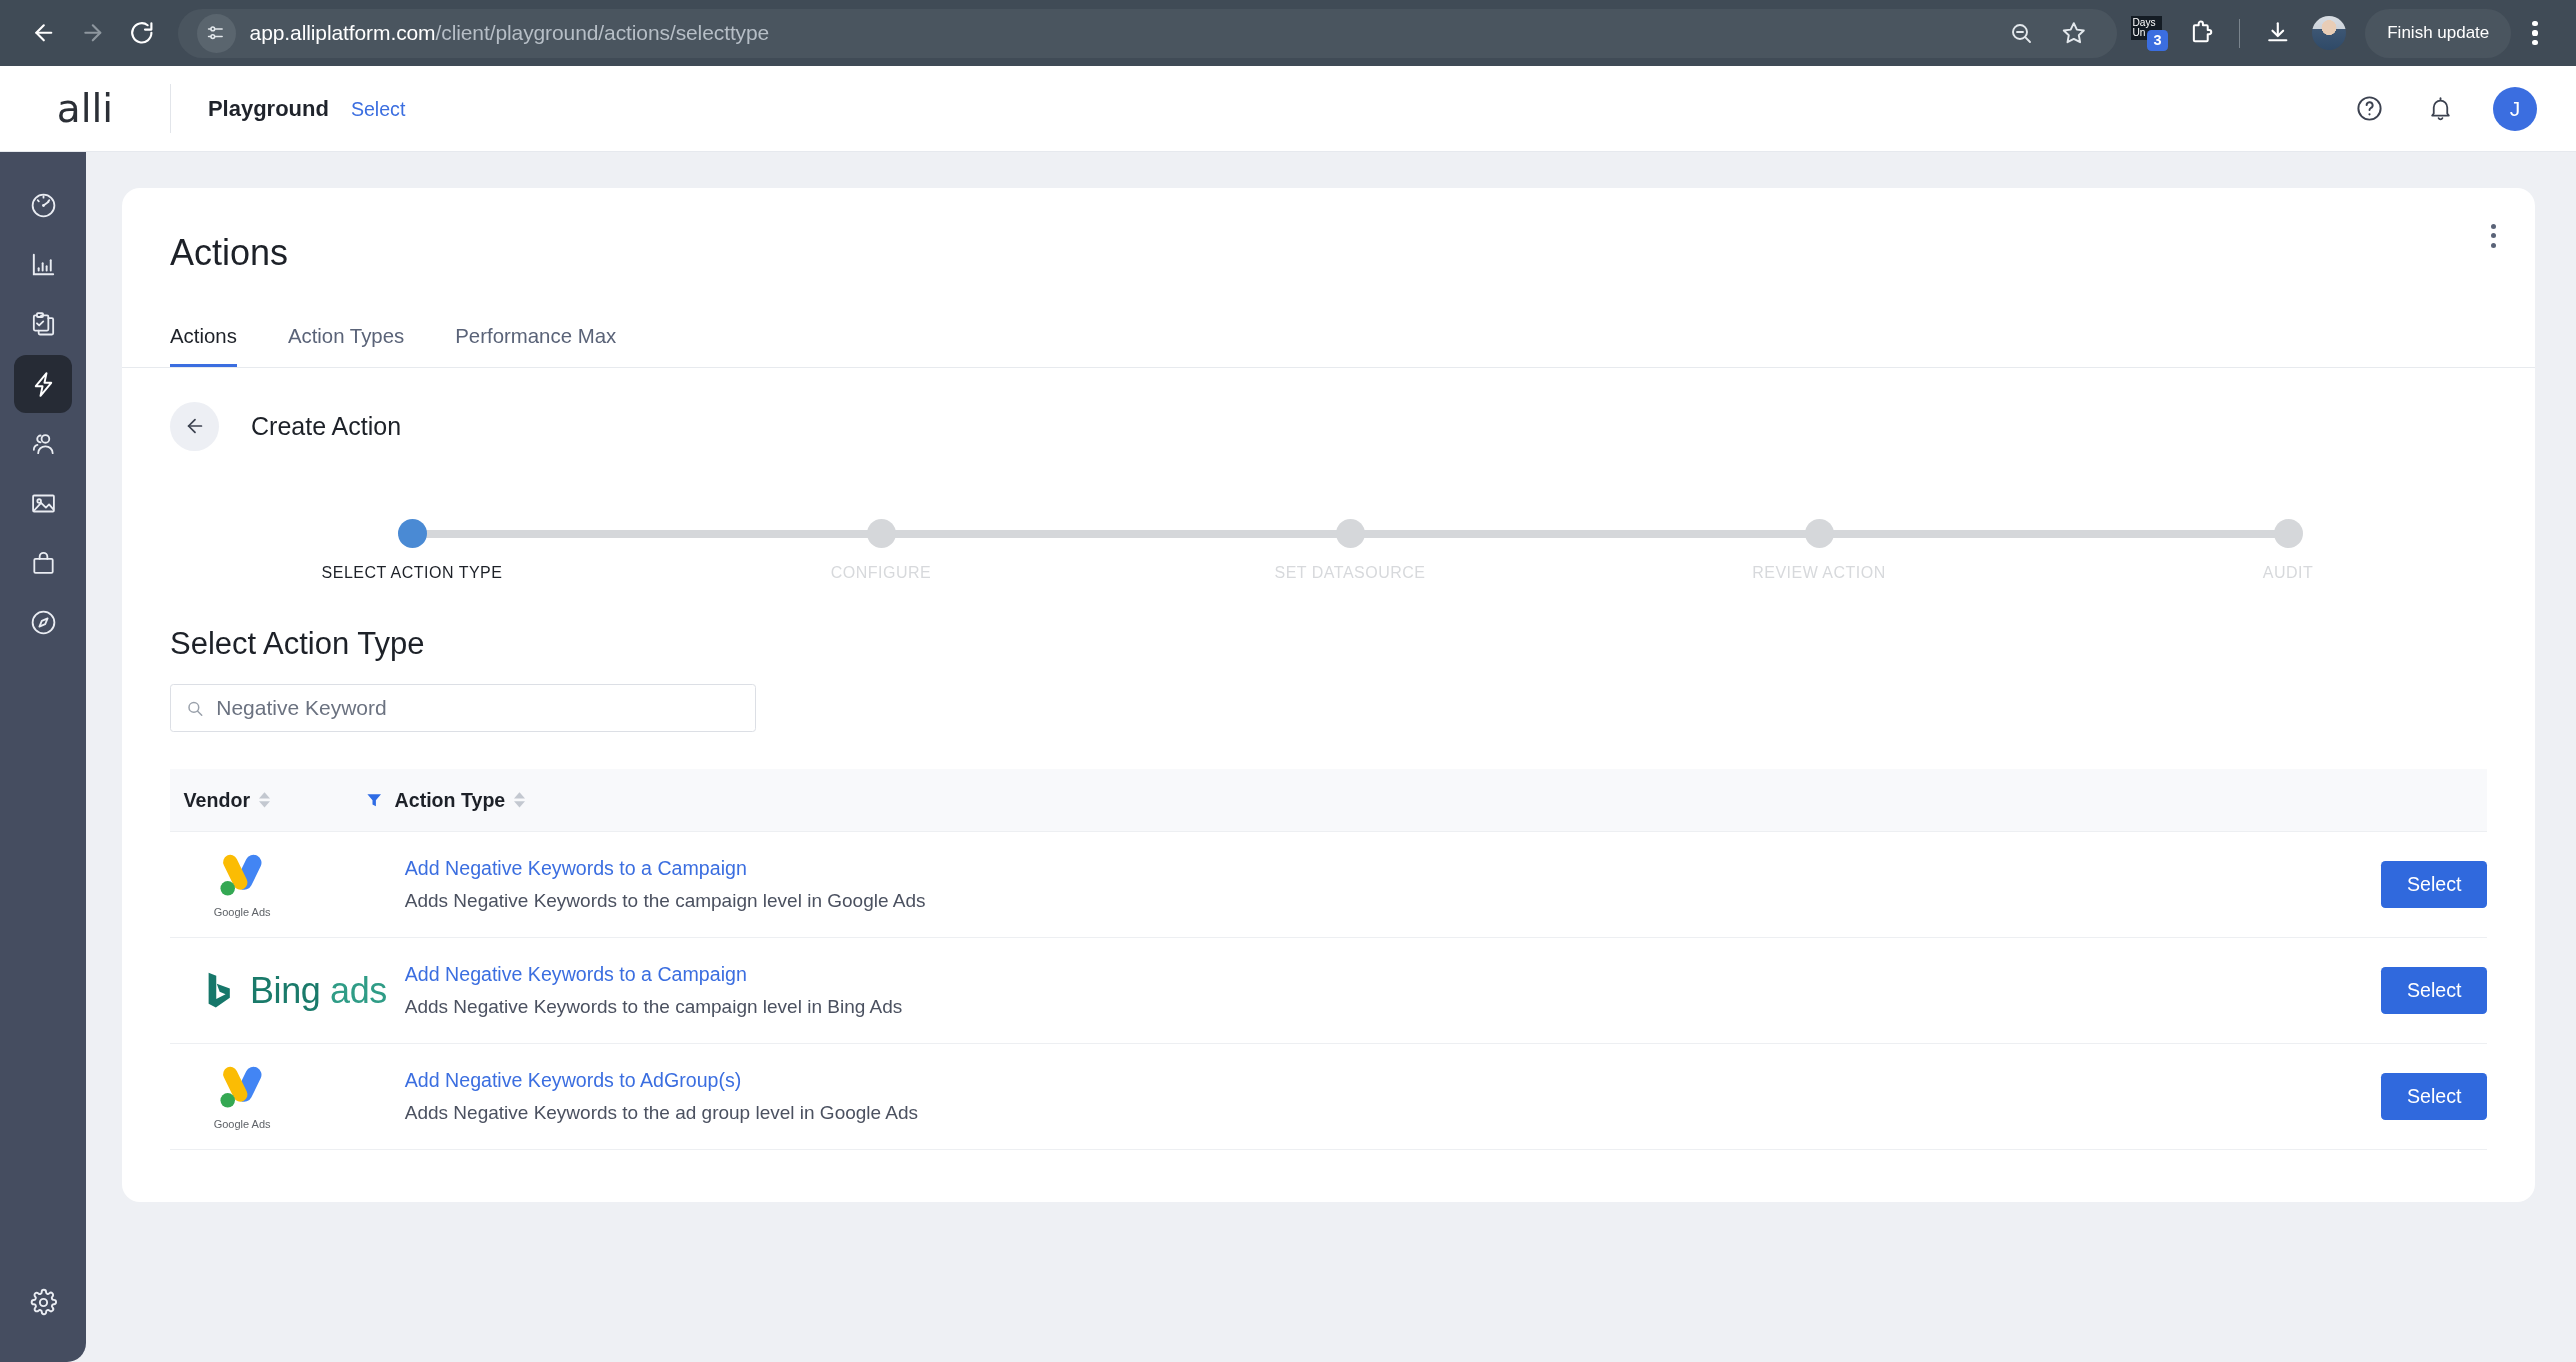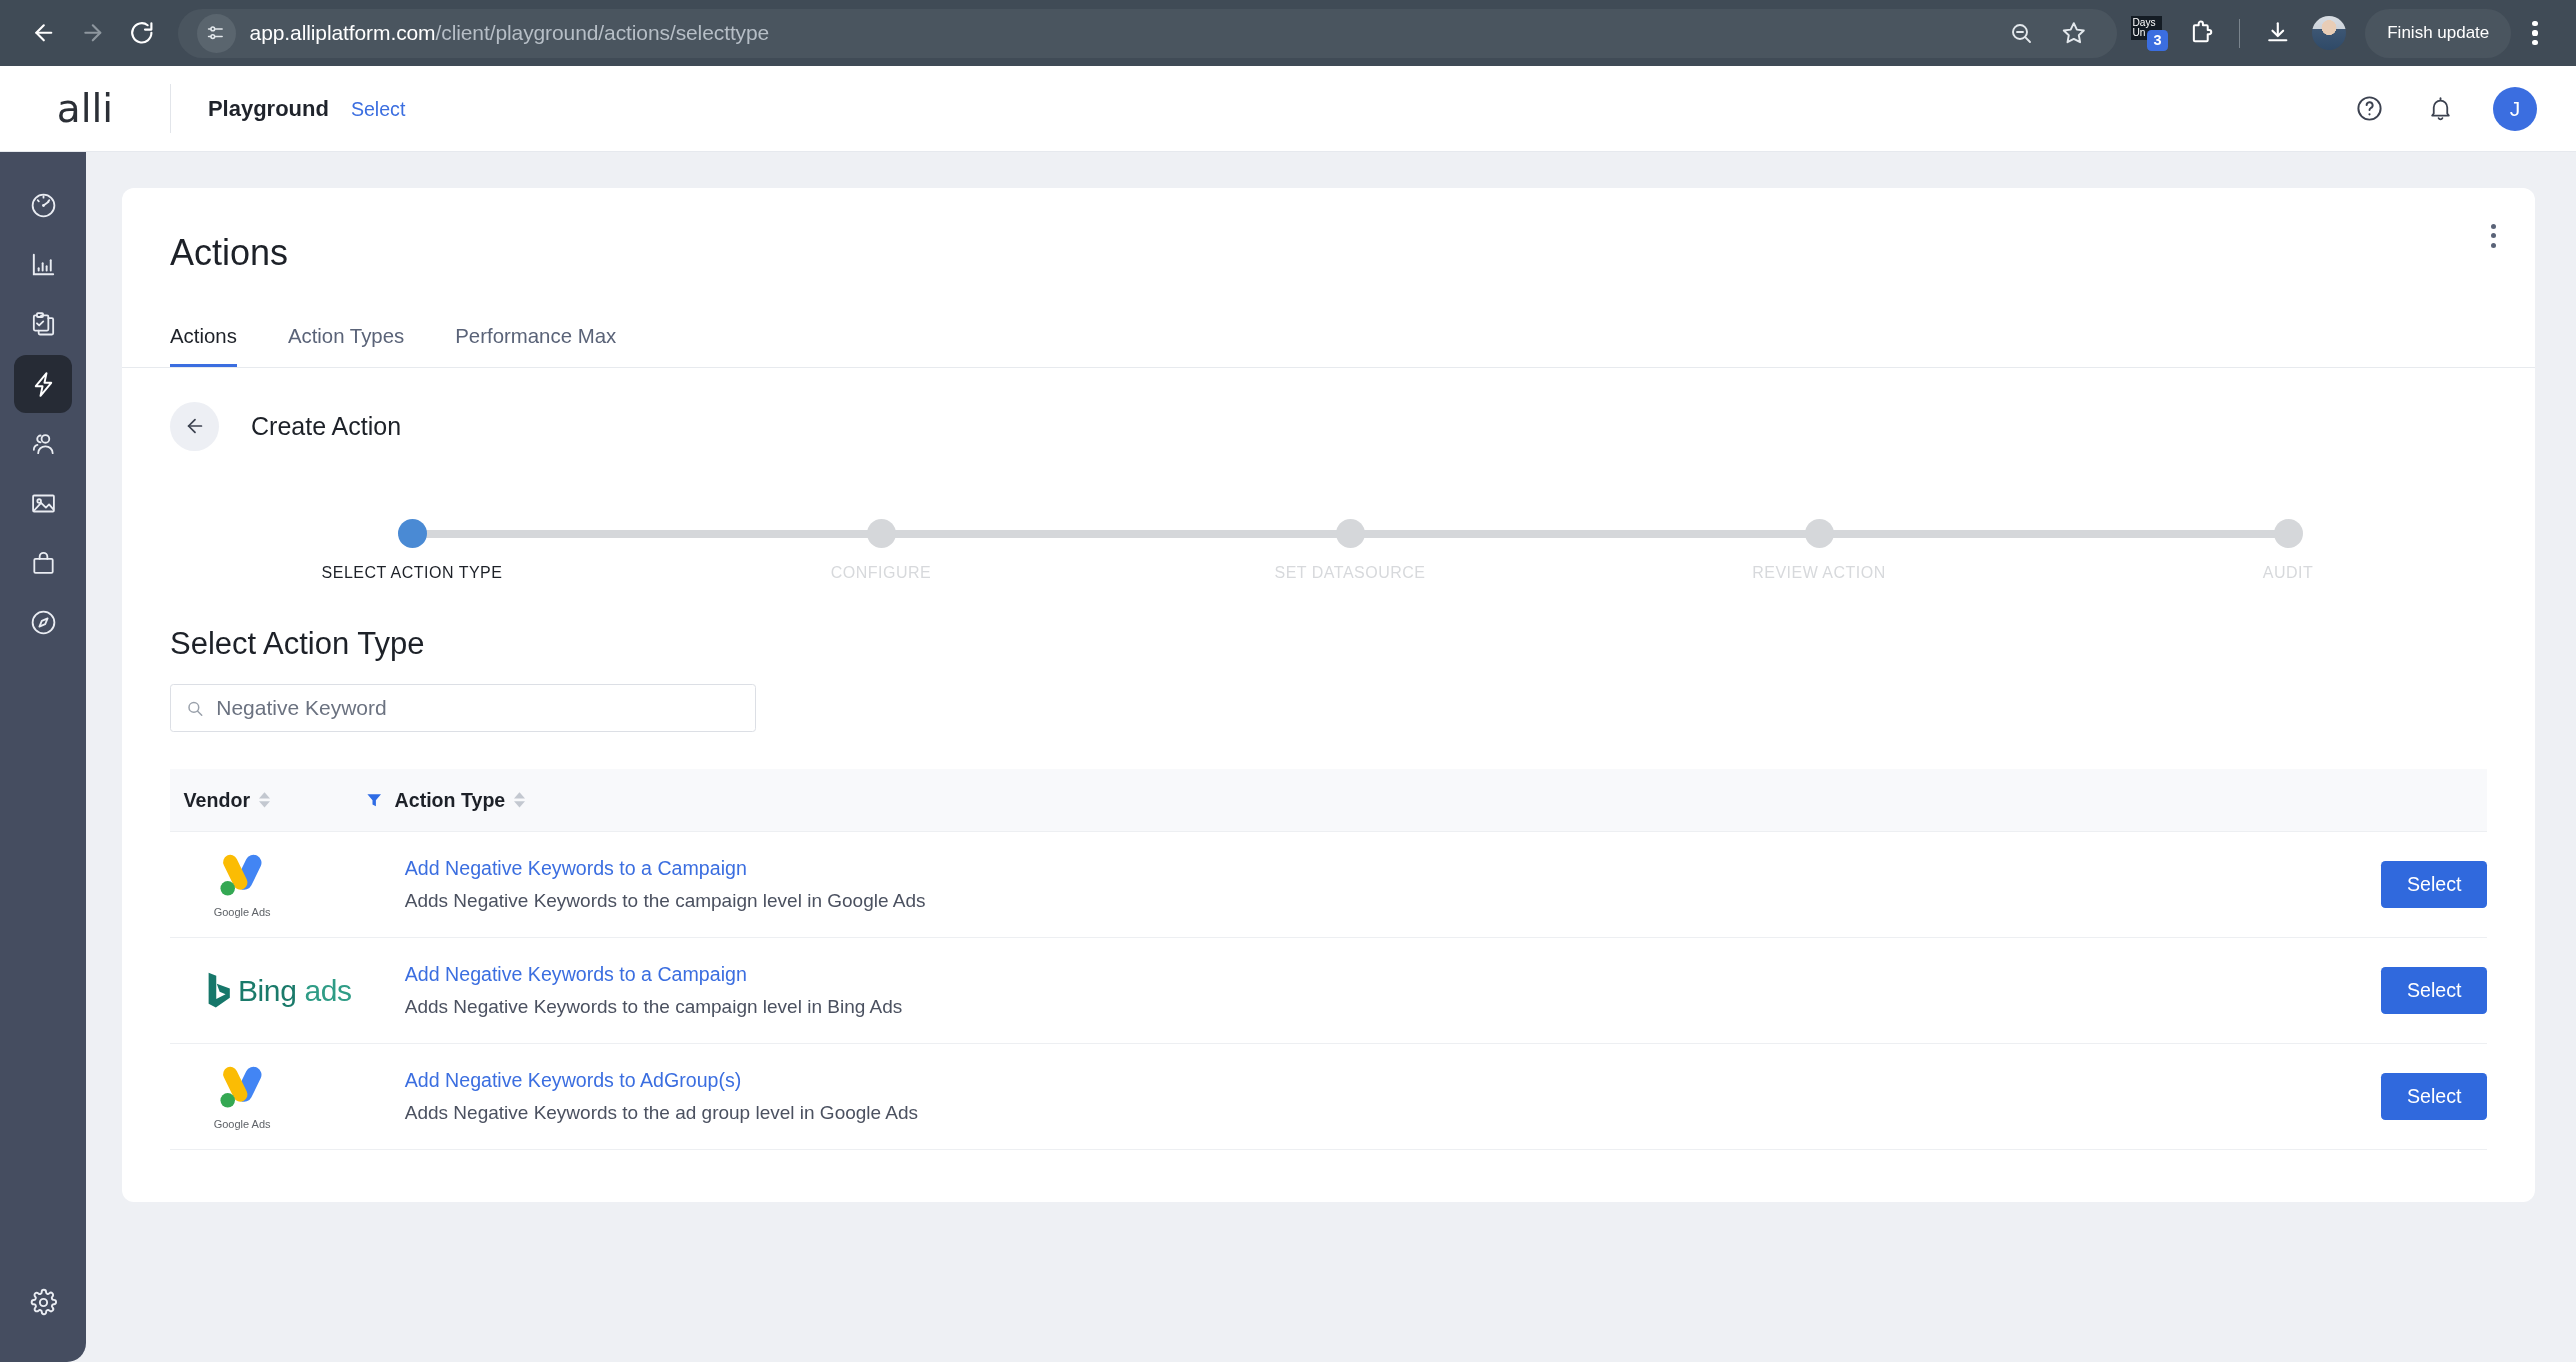--- a/index.html
+++ b/index.html
@@ -197,21 +197,21 @@
   .side-bottom { margin-bottom: 31px; }
 
   .content {
     flex: 1 1 auto;
     background: #eef0f4;
     padding: 36px 41px 0 36px;
     overflow: hidden;
   }
   .card {
     background: #ffffff;
-    border-radius: 12px;
+    border-radius: 18px;
     min-height: 1014px;
     padding: 0 0 34px 0;
     position: relative;
   }
   .card-kebab {
     position: absolute;
     top: 29px; right: 32px;
     display: flex; flex-direction: column; gap: 4.3px;
     align-items: center;
     padding: 6.8px;
@@ -350,21 +350,21 @@
     display: flex; align-items: center; justify-content: flex-start;
     padding-left: 22px;
     flex: 0 0 auto;
   }
   
   .gads { width: 73px; display:flex; flex-direction: column; align-items:center; gap: 5.1px; }
   .gads-mark { position: relative; width: 51px; height: 49px; }
   .gads-label { font-size: 11px; color: #5f6368; font-family: "Liberation Sans", sans-serif; }
   
   .bing { display: flex; align-items: center; gap: 6.8px; }
-  .bing-text { font-size: 30px; color: #1a7a6a; letter-spacing: -0.4px; }
+  .bing-text { font-size: 36px; color: #1a7a6a; letter-spacing: -0.4px; margin-left: 12px; }
   .bing-text .ads { color: #2f9c86; }
 
   .cell-action { flex: 1 1 auto; padding-left: 10.2px; }
   .act-title { font-size: 19.6px; color: #3b6ee0; margin-bottom: 10.2px; }
   .act-desc { font-size: 19px; color: #4b5160; }
 
   .cell-select {
     width: 290px;
     display: flex; justify-content: flex-end;
     flex: 0 0 auto;

